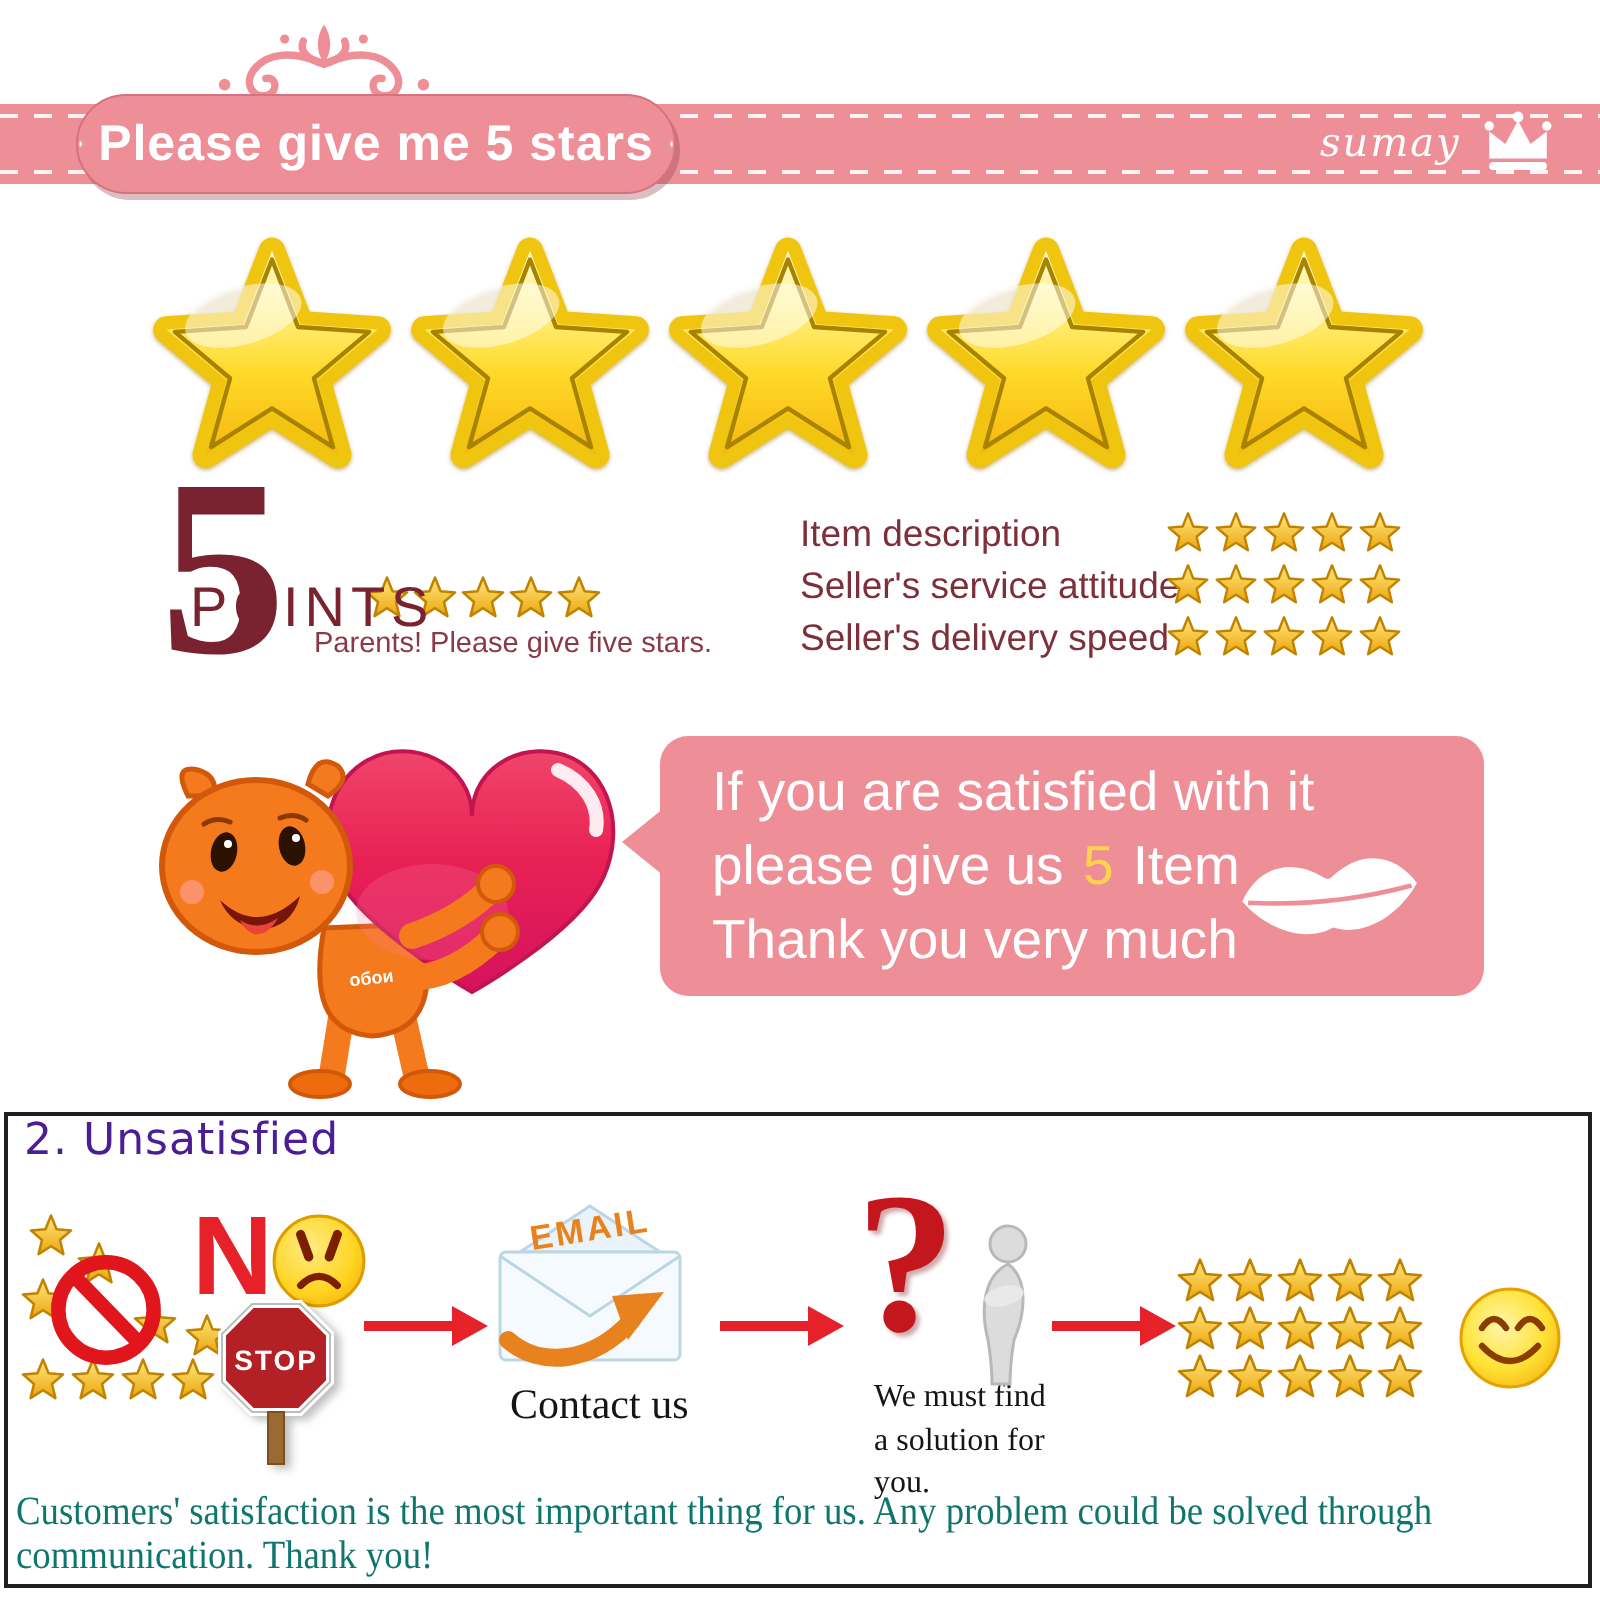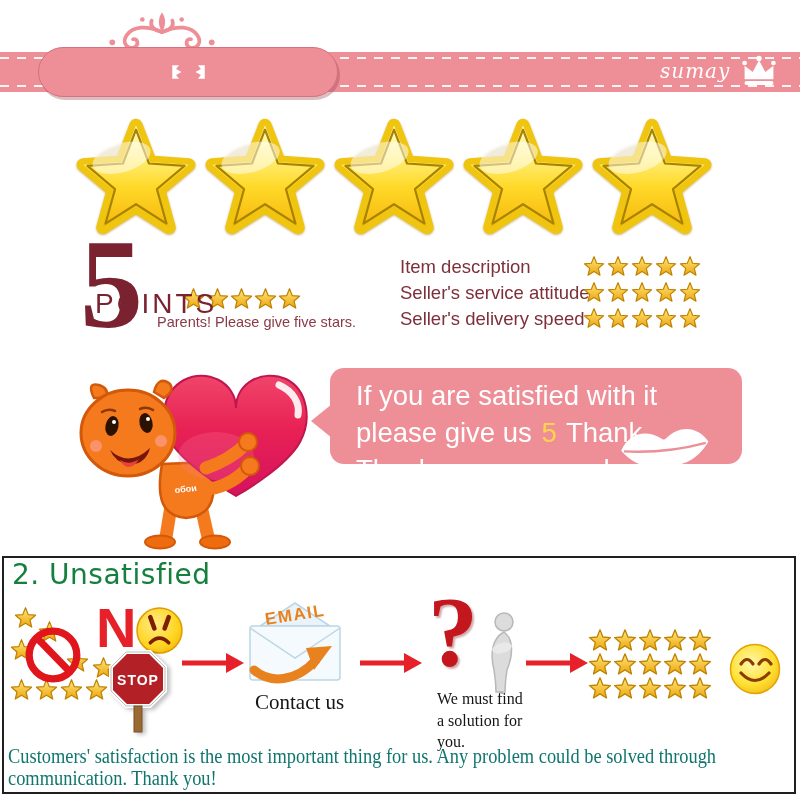--- a/index.html
+++ b/index.html
@@ -39,34 +39,34 @@
   .pts-note{position:absolute;left:157px;top:314px;font-size:14.5px;color:#8a3a46;}
 
   
   .r-label{position:absolute;left:400px;font-size:18.5px;color:#7d2f3a;}
   .r-stars{position:absolute;left:583px;}
 
   
   .mascot{position:absolute;left:66px;top:356px;width:258px;height:194px;}
 
   
-  .bubble{position:absolute;left:330px;top:368px;width:412px;height:96px;background:#ee8e97;
+  .bubble{position:absolute;left:330px;top:368px;width:412px;height:130px;background:#ee8e97;
           border-radius:14px;color:#fff;padding:9px 14px 9px 26px;box-sizing:border-box;}
   .bubble::before{content:'';position:absolute;left:-19px;top:36px;width:0;height:0;
           border-top:17px solid transparent;border-bottom:17px solid transparent;
           border-right:21px solid #ee8e97;}
   .b-line{font-size:27.5px;line-height:37px;white-space:nowrap;}
   .b-num{color:#ffd34d;padding:0 2px;}
   .lips{position:absolute;left:286px;top:52px;width:98px;height:56px;transform:rotate(-6deg);}
 
   
   .ubox{position:absolute;left:2px;top:556px;width:794px;height:238px;border:2px solid #1f1f1f;
         box-sizing:border-box;background:#fff;}
   .u-heading{position:absolute;left:12px;top:558px;font-family:"DejaVu Sans",sans-serif;
-             font-size:28px;letter-spacing:.5px;color:#15803d;}
+             font-size:22px;letter-spacing:.5px;color:#4c1d95;}
   .cluster{position:absolute;left:10px;top:606px;width:112px;height:100px;}
   .cl-star{position:absolute;width:23px;height:23px;}
   .prohib{position:absolute;left:14px;top:20px;width:58px;height:58px;z-index:2;}
   .no-letter{position:absolute;left:96px;top:600px;font-size:56px;font-weight:bold;color:#e62129;line-height:1;}
   .sad{position:absolute;left:135px;top:606px;width:49px;height:49px;}
   .stop-g{position:absolute;left:106px;top:648px;width:64px;height:86px;
           filter:drop-shadow(3px 2px 2px rgba(0,0,0,.25));}
   .flow-arrow{position:absolute;width:62px;height:22px;top:652px;}
   .envelope{position:absolute;left:240px;top:598px;width:110px;height:94px;}
   .contact{position:absolute;left:255px;top:690px;font-family:Liberation Serif, serif;
@@ -142,20 +142,21 @@
     <circle cx="8" cy="30" r="2.8" fill="#ee8e97"></circle>
     <circle cx="104" cy="30" r="2.8" fill="#ee8e97"></circle>
     <circle cx="37" cy="8" r="2.2" fill="#ee8e97"></circle>
     <circle cx="75" cy="8" r="2.2" fill="#ee8e97"></circle>
   </svg>
 
   <div class="pill">
     <svg class="mini-crown left" viewBox="0 0 20 18">
       <path d="M2 14 L2 6 L6.5 9.5 L10 3 L13.5 9.5 L18 6 L18 14 Z" fill="#fff"></path>
     </svg>
+    <span class="pill-text">Please give me 5 stars</span>
     <svg class="mini-crown right" viewBox="0 0 20 18">
       <path d="M2 14 L2 6 L6.5 9.5 L10 3 L13.5 9.5 L18 6 L18 14 Z" fill="#fff"></path>
     </svg>
   </div>
 
   <span class="brand">sumay</span>
 
   <svg class="big-crown" viewBox="0 0 46 40">
     <path d="M7 28 L7 13 L16 20 L23 7 L30 20 L39 13 L39 28 Z" fill="#fff"></path>
     <circle cx="7" cy="10" r="2.6" fill="#fff"></circle>
@@ -290,21 +291,21 @@
     <path d="M140 112 C158 106 170 98 180 88" stroke="#f5791d" stroke-width="13" fill="none" stroke-linecap="round"></path>
     <circle cx="182" cy="86" r="9" fill="#f5791d" stroke="#d2590a" stroke-width="2"></circle>
     <path d="M138 133 C156 133 170 124 182 112" stroke="#f5791d" stroke-width="13" fill="none" stroke-linecap="round"></path>
     <circle cx="184" cy="110" r="9" fill="#f5791d" stroke="#d2590a" stroke-width="2"></circle>
 
     <text x="120" y="136" font-size="9" font-weight="bold" fill="#ffffff" text-anchor="middle" transform="rotate(-6 120 136)">обои</text>
   </svg>
 
   <div class="bubble">
     <div class="b-line">If you are satisfied with it</div>
-    <div class="b-line"><span>please give us</span> <span class="b-num">5</span> <span>Thank</span></div>
+    <div class="b-line"><span>please give us</span> <span class="b-num">5</span> <span>Item</span></div>
     <div class="b-line">Thank you very much</div>
     <svg class="lips" viewBox="0 0 100 60">
       <path d="M3 28 C12 12 30 6 48 20 C49 21 51 21 52 20 C70 6 88 12 97 28 C86 44 66 54 50 47 C34 54 14 44 3 28 Z" fill="#fff"></path>
       <path d="M6 29 Q50 36 94 29" stroke="#ee8e97" stroke-width="2.5" fill="none"></path>
     </svg>
   </div>
 
   <div class="ubox"></div>
   <div class="u-heading">2. Unsatisfied</div>
 

